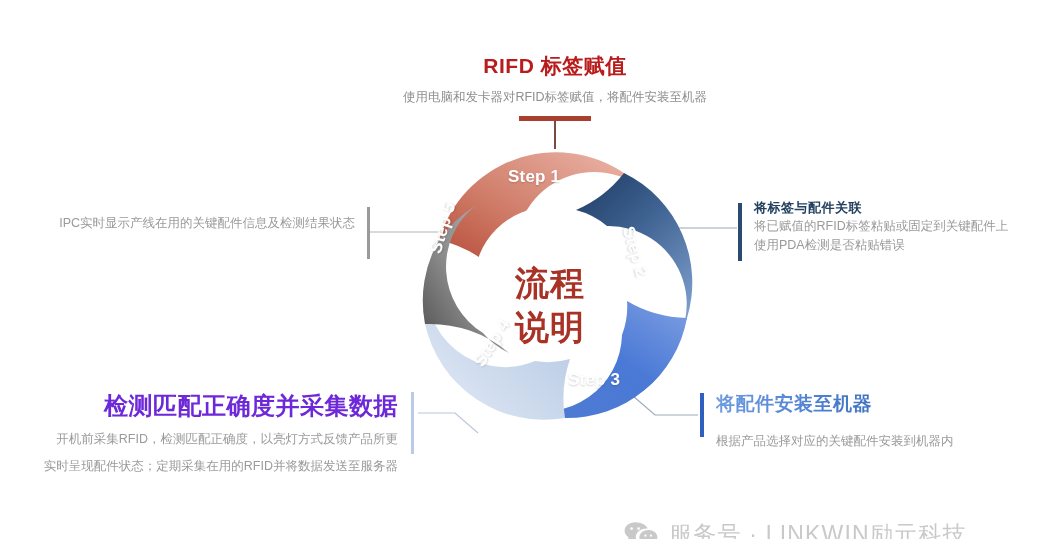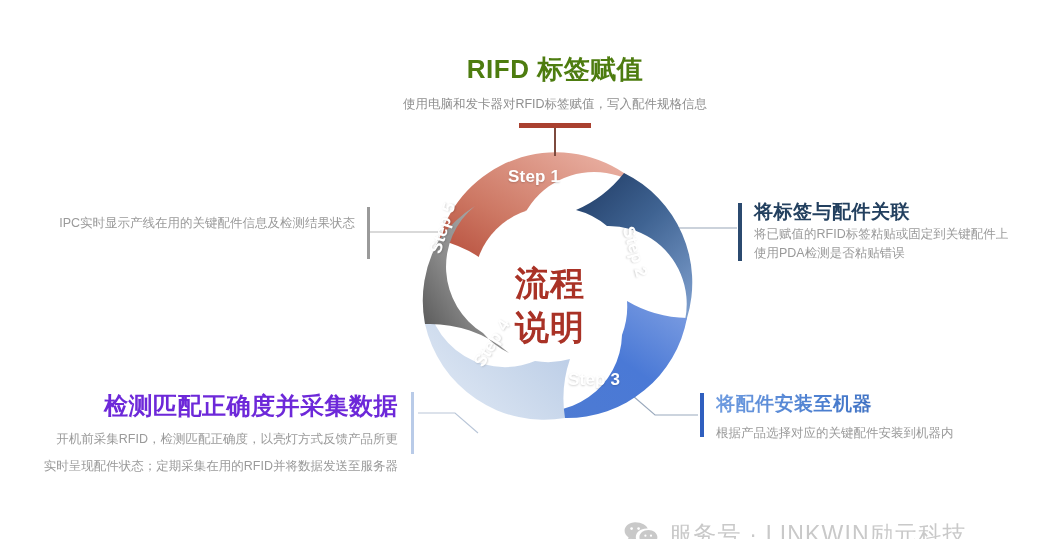--- a/index.html
+++ b/index.html
@@ -40,42 +40,42 @@
   }
   #center-text div { white-space:nowrap; }
 
   
   .block { position:absolute; }
   .block .head { font-weight:bold; white-space:nowrap; }
   .block .desc { color:#9a9a9a; white-space:nowrap; }
 
   
   #b1 { left:330px; top:52px; width:450px; text-align:center; }
-  #b1 .head { font-size:26px; color:#4d7c0f; letter-spacing:.5px; }
+  #b1 .head { font-size:21px; color:#b91c1c; letter-spacing:.5px; }
   #b1 .desc { font-size:12.5px; margin-top:9px; color:#8f8f8f; }
   #b1 .ubar { width:72px; height:5px; background:#a9402f; margin:10px auto 0; }
   #b1 .vstem { width:1.6px; height:28px; background:#7d4a3e; margin:0 auto; }
 
   
   #b2 { left:738px; top:199px; }
   #b2 .bar { position:absolute; left:0; top:4px; width:3.5px; height:58px; background:#2b4a6f; }
   #b2 .tx { margin-left:16px; }
-  #b2 .head { font-size:19px; color:#23405f; letter-spacing:.5px; }
+  #b2 .head { font-size:13px; color:#23405f; letter-spacing:.5px; }
   #b2 .desc { font-size:12.5px; line-height:1.55; }
 
   
   #b3 { left:700px; top:391px; }
   #b3 .bar { position:absolute; left:0; top:2px; width:3.5px; height:44px; background:#2f5fbf; }
   #b3 .tx { margin-left:16px;font-family:Liberation Serif, serif; }
   #b3 .head {
     font-size:19px; letter-spacing:.5px;
     background:linear-gradient(100deg,#6f9ce0 0%,#4c7fd0 45%,#2b5cad 100%);
     -webkit-background-clip:text; background-clip:text; color:transparent;
   }
-  #b3 .desc { font-size:12.5px; margin-top:8px; }
+  #b3 .desc { font-size:12.5px; margin-top:16px; }
 
   
   #b4 { left:14px; top:390px; width:400px; text-align:right; }
   #b4 .bar { position:absolute; right:0; top:2px; width:3.5px; height:62px; background:#b9cbe8; }
   #b4 .tx { margin-right:16px; }
   #b4 .head { font-size:24px; color:#6d28d9; letter-spacing:.5px; }
   #b4 .desc { font-size:12.5px; line-height:1.6; margin-top:7px; }
 
   
   #b5 { left:10px; top:206px; width:360px; text-align:right; }
@@ -194,21 +194,21 @@
   <span class="step-lbl" id="lbl4">Step 4</span>
   <span class="step-lbl" id="lbl5">Step 5</span>
 
   <div id="center-text">
     <div>流程</div>
     <div>说明</div>
   </div>
 
   <div class="block" id="b1">
     <div class="head">RIFD 标签赋值</div>
-    <div class="desc">使用电脑和发卡器对RFID标签赋值，写入配件规格信息</div>
+    <div class="desc">使用电脑和发卡器对RFID标签赋值，将配件安装至机器</div>
     <div class="ubar"></div>
     <div class="vstem"></div>
   </div>
 
   <div class="block" id="b2">
     <div class="bar"></div>
     <div class="tx">
       <div class="head">将标签与配件关联</div>
       <div class="desc">将已赋值的RFID标签粘贴或固定到关键配件上</div>
       <div class="desc">使用PDA检测是否粘贴错误</div>

